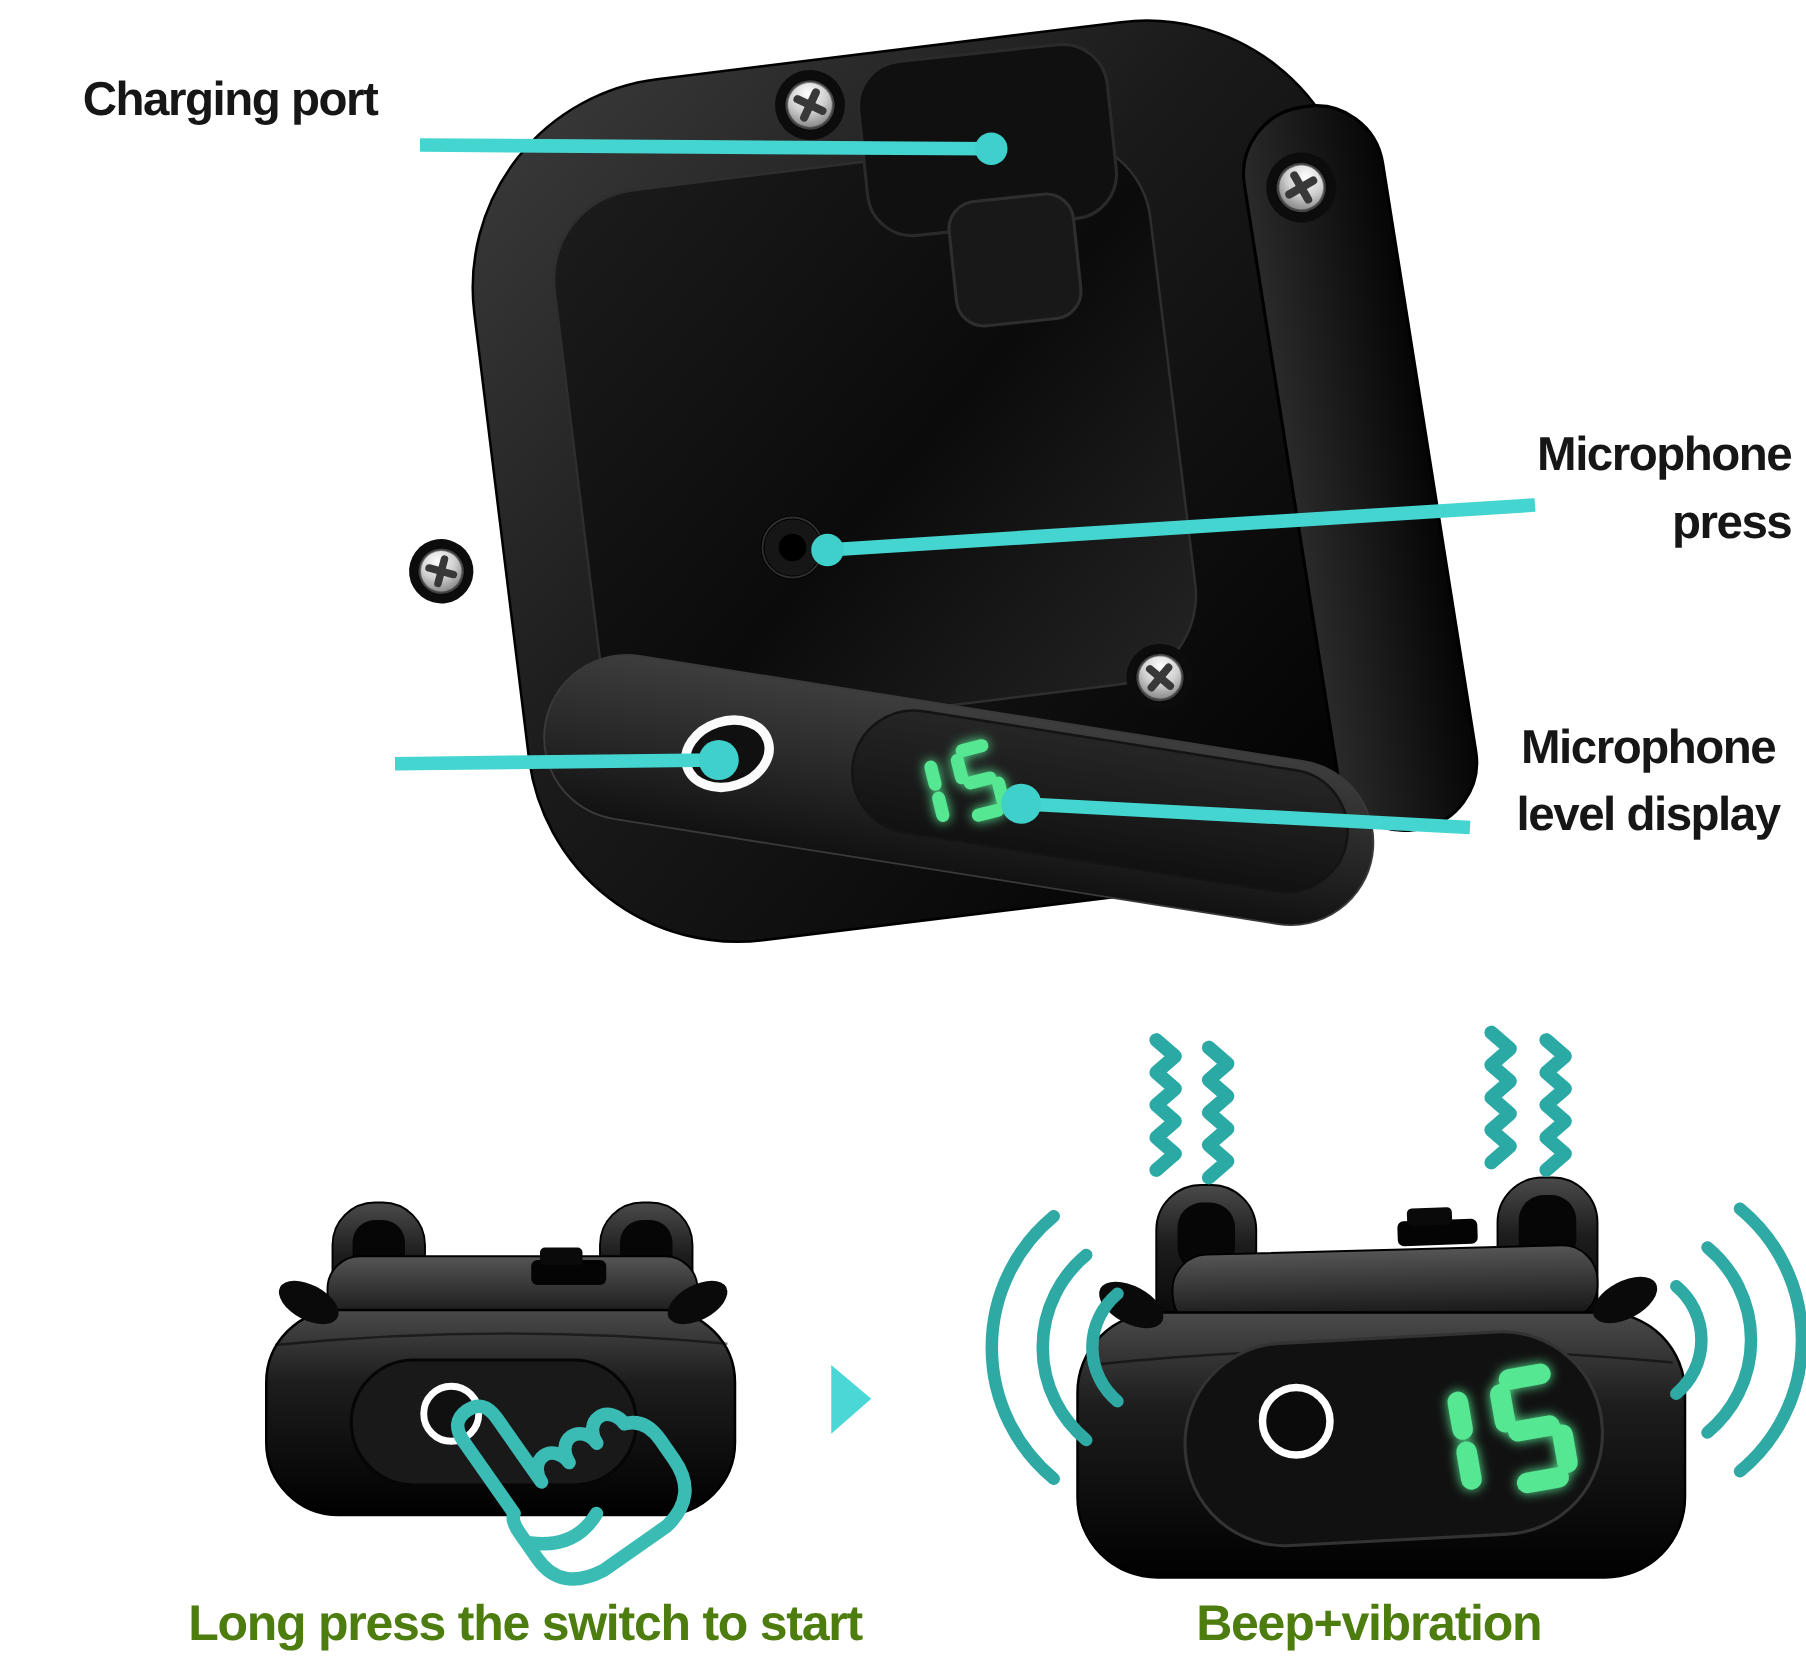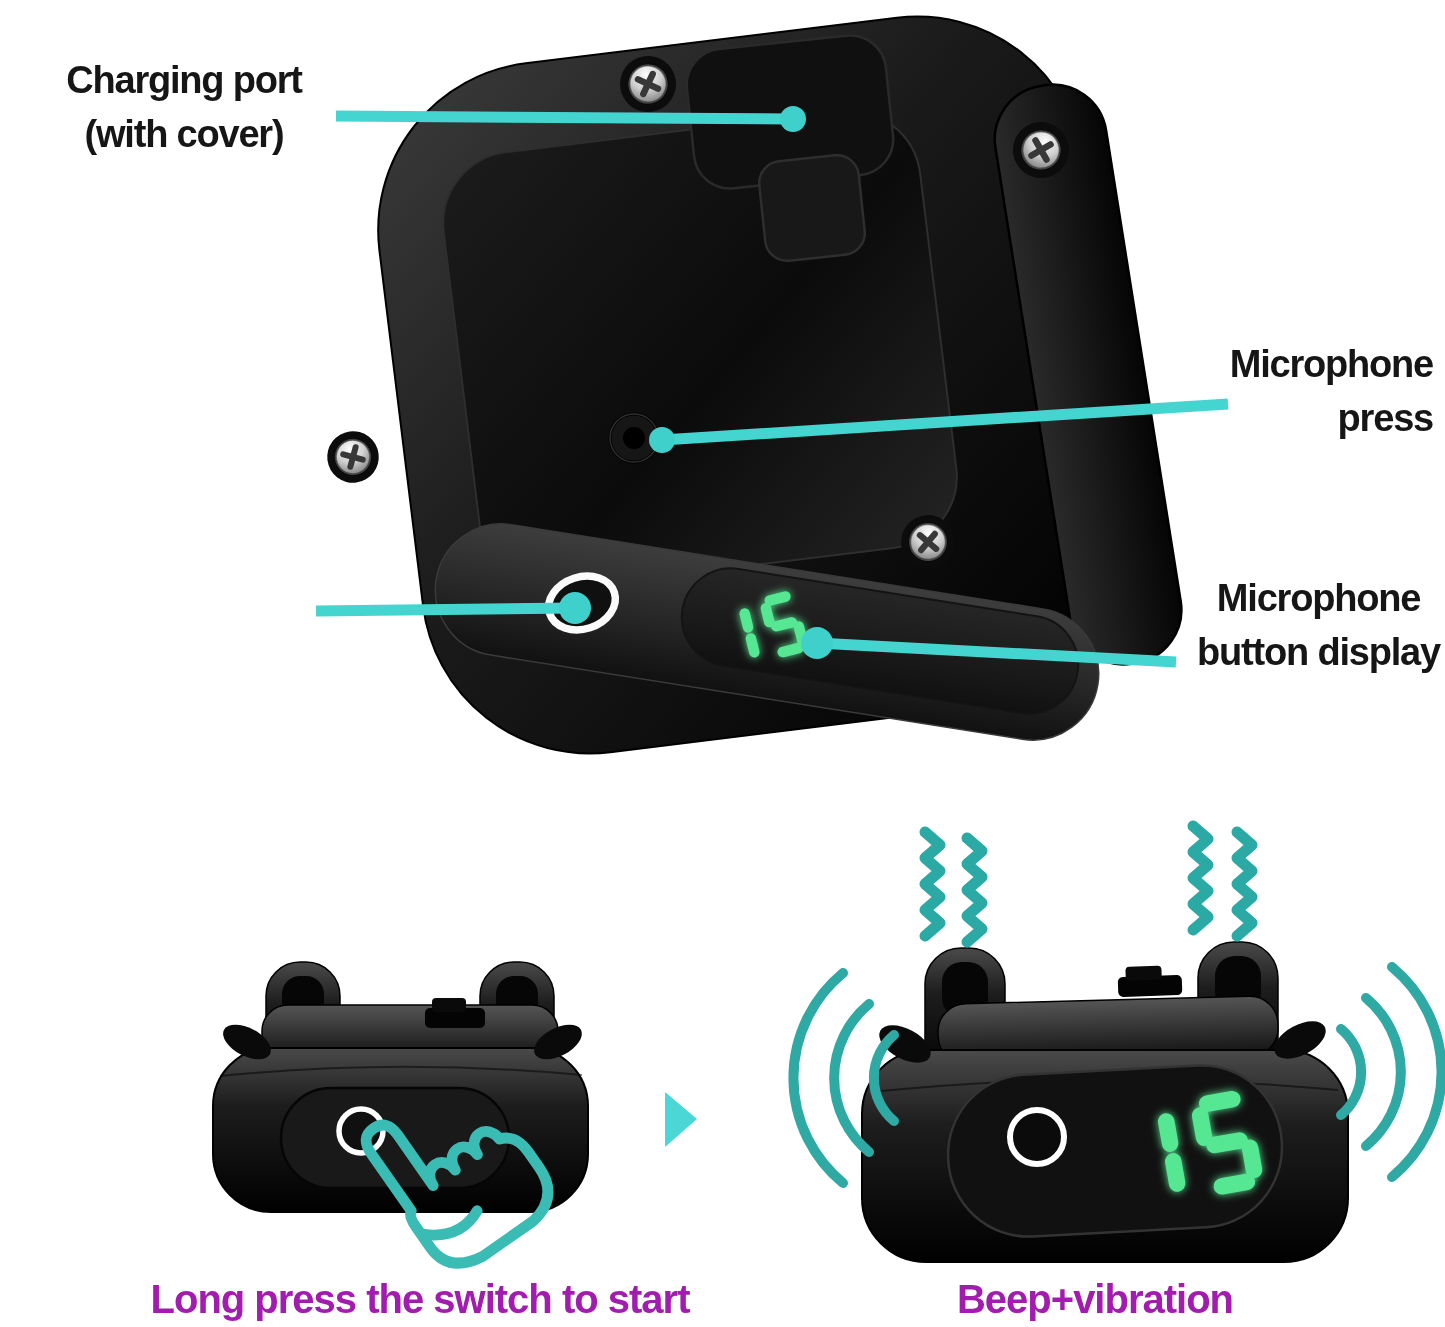--- a/index.html
+++ b/index.html
@@ -7,21 +7,21 @@
     position:relative;width:1445px;height:1327px;background:#ffffff;
     overflow:hidden;font-family:"Liberation Sans",sans-serif;
   }
   .canvas svg{position:absolute;left:0;top:0;}
   .label{
     position:absolute;font-weight:700;color:#161616;
     font-size:38px;line-height:1.42;letter-spacing:-1.2px;
     text-align:center;white-space:nowrap;
   }
   .caption{
-    position:absolute;font-weight:700;color:#a21caf;
+    position:absolute;font-weight:700;color:#4d7c0f;
     font-size:40px;line-height:1.35;letter-spacing:-1px;
     text-align:center;white-space:nowrap;
   }
   .label div,.caption div{white-space:nowrap;}
 </style>
 </head>
 <body>
 
 <div class="canvas">
 
@@ -200,31 +200,30 @@
       <path d="M 843 973 A 136 136 0 0 0 843 1183"></path>
       <path d="M 1341 1029 A 56 56 0 0 1 1341 1115"></path>
       <path d="M 1366 998 A 96 96 0 0 1 1366 1146"></path>
       <path d="M 1392 967 A 136 136 0 0 1 1392 1177"></path>
     </g>
   </g>
 </svg>
 
 <div class="label" style="left:38px;top:54px;width:292px;">
   <div>Charging port</div>
-  <div>(with cover)</div>
 </div>
 
 <div class="label" style="left:1198px;top:338px;width:235px;text-align:right;">
   <div>Microphone</div>
   <div>press</div>
 </div>
 
 
 <div class="label" style="left:1196px;top:572px;width:245px;">
   <div>Microphone</div>
-  <div>button display</div>
+  <div>level display</div>
 </div>
 
 <div class="caption" style="left:120px;top:1272px;width:600px;">Long press the switch to start</div>
 
 <div class="caption" style="left:895px;top:1272px;width:400px;">Beep+vibration</div>
 
 </div>
 
 </body></html>

